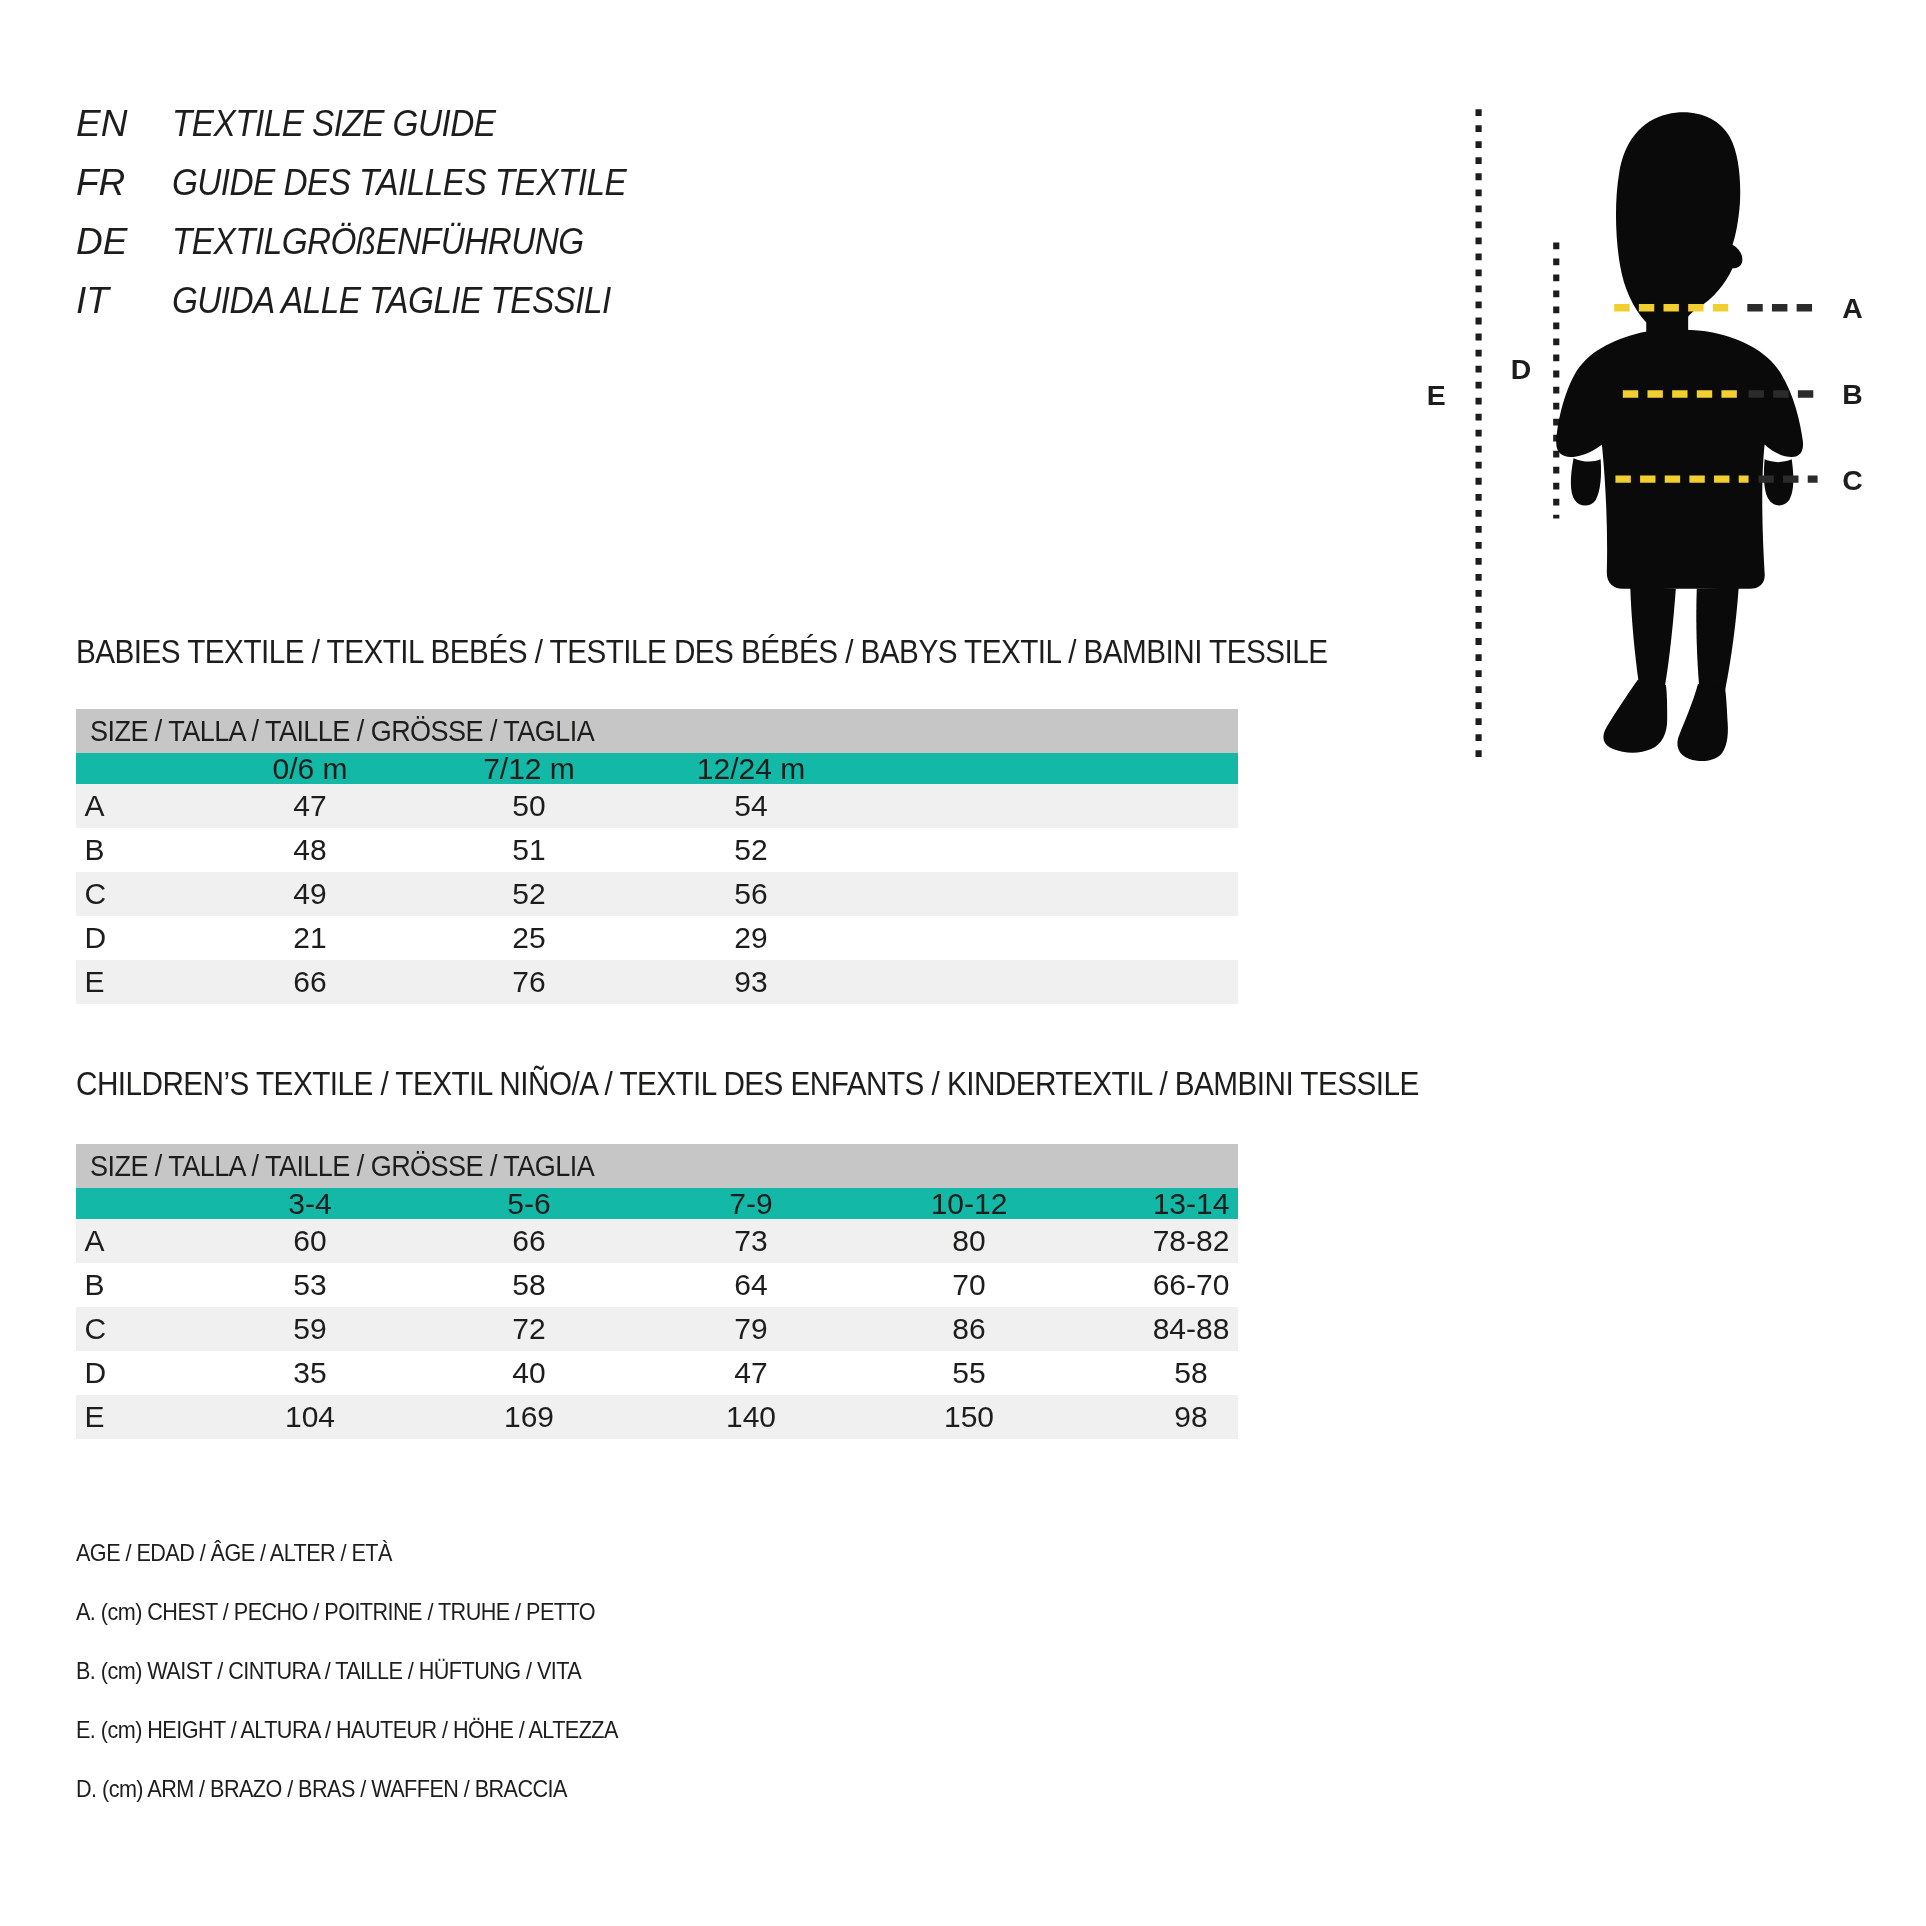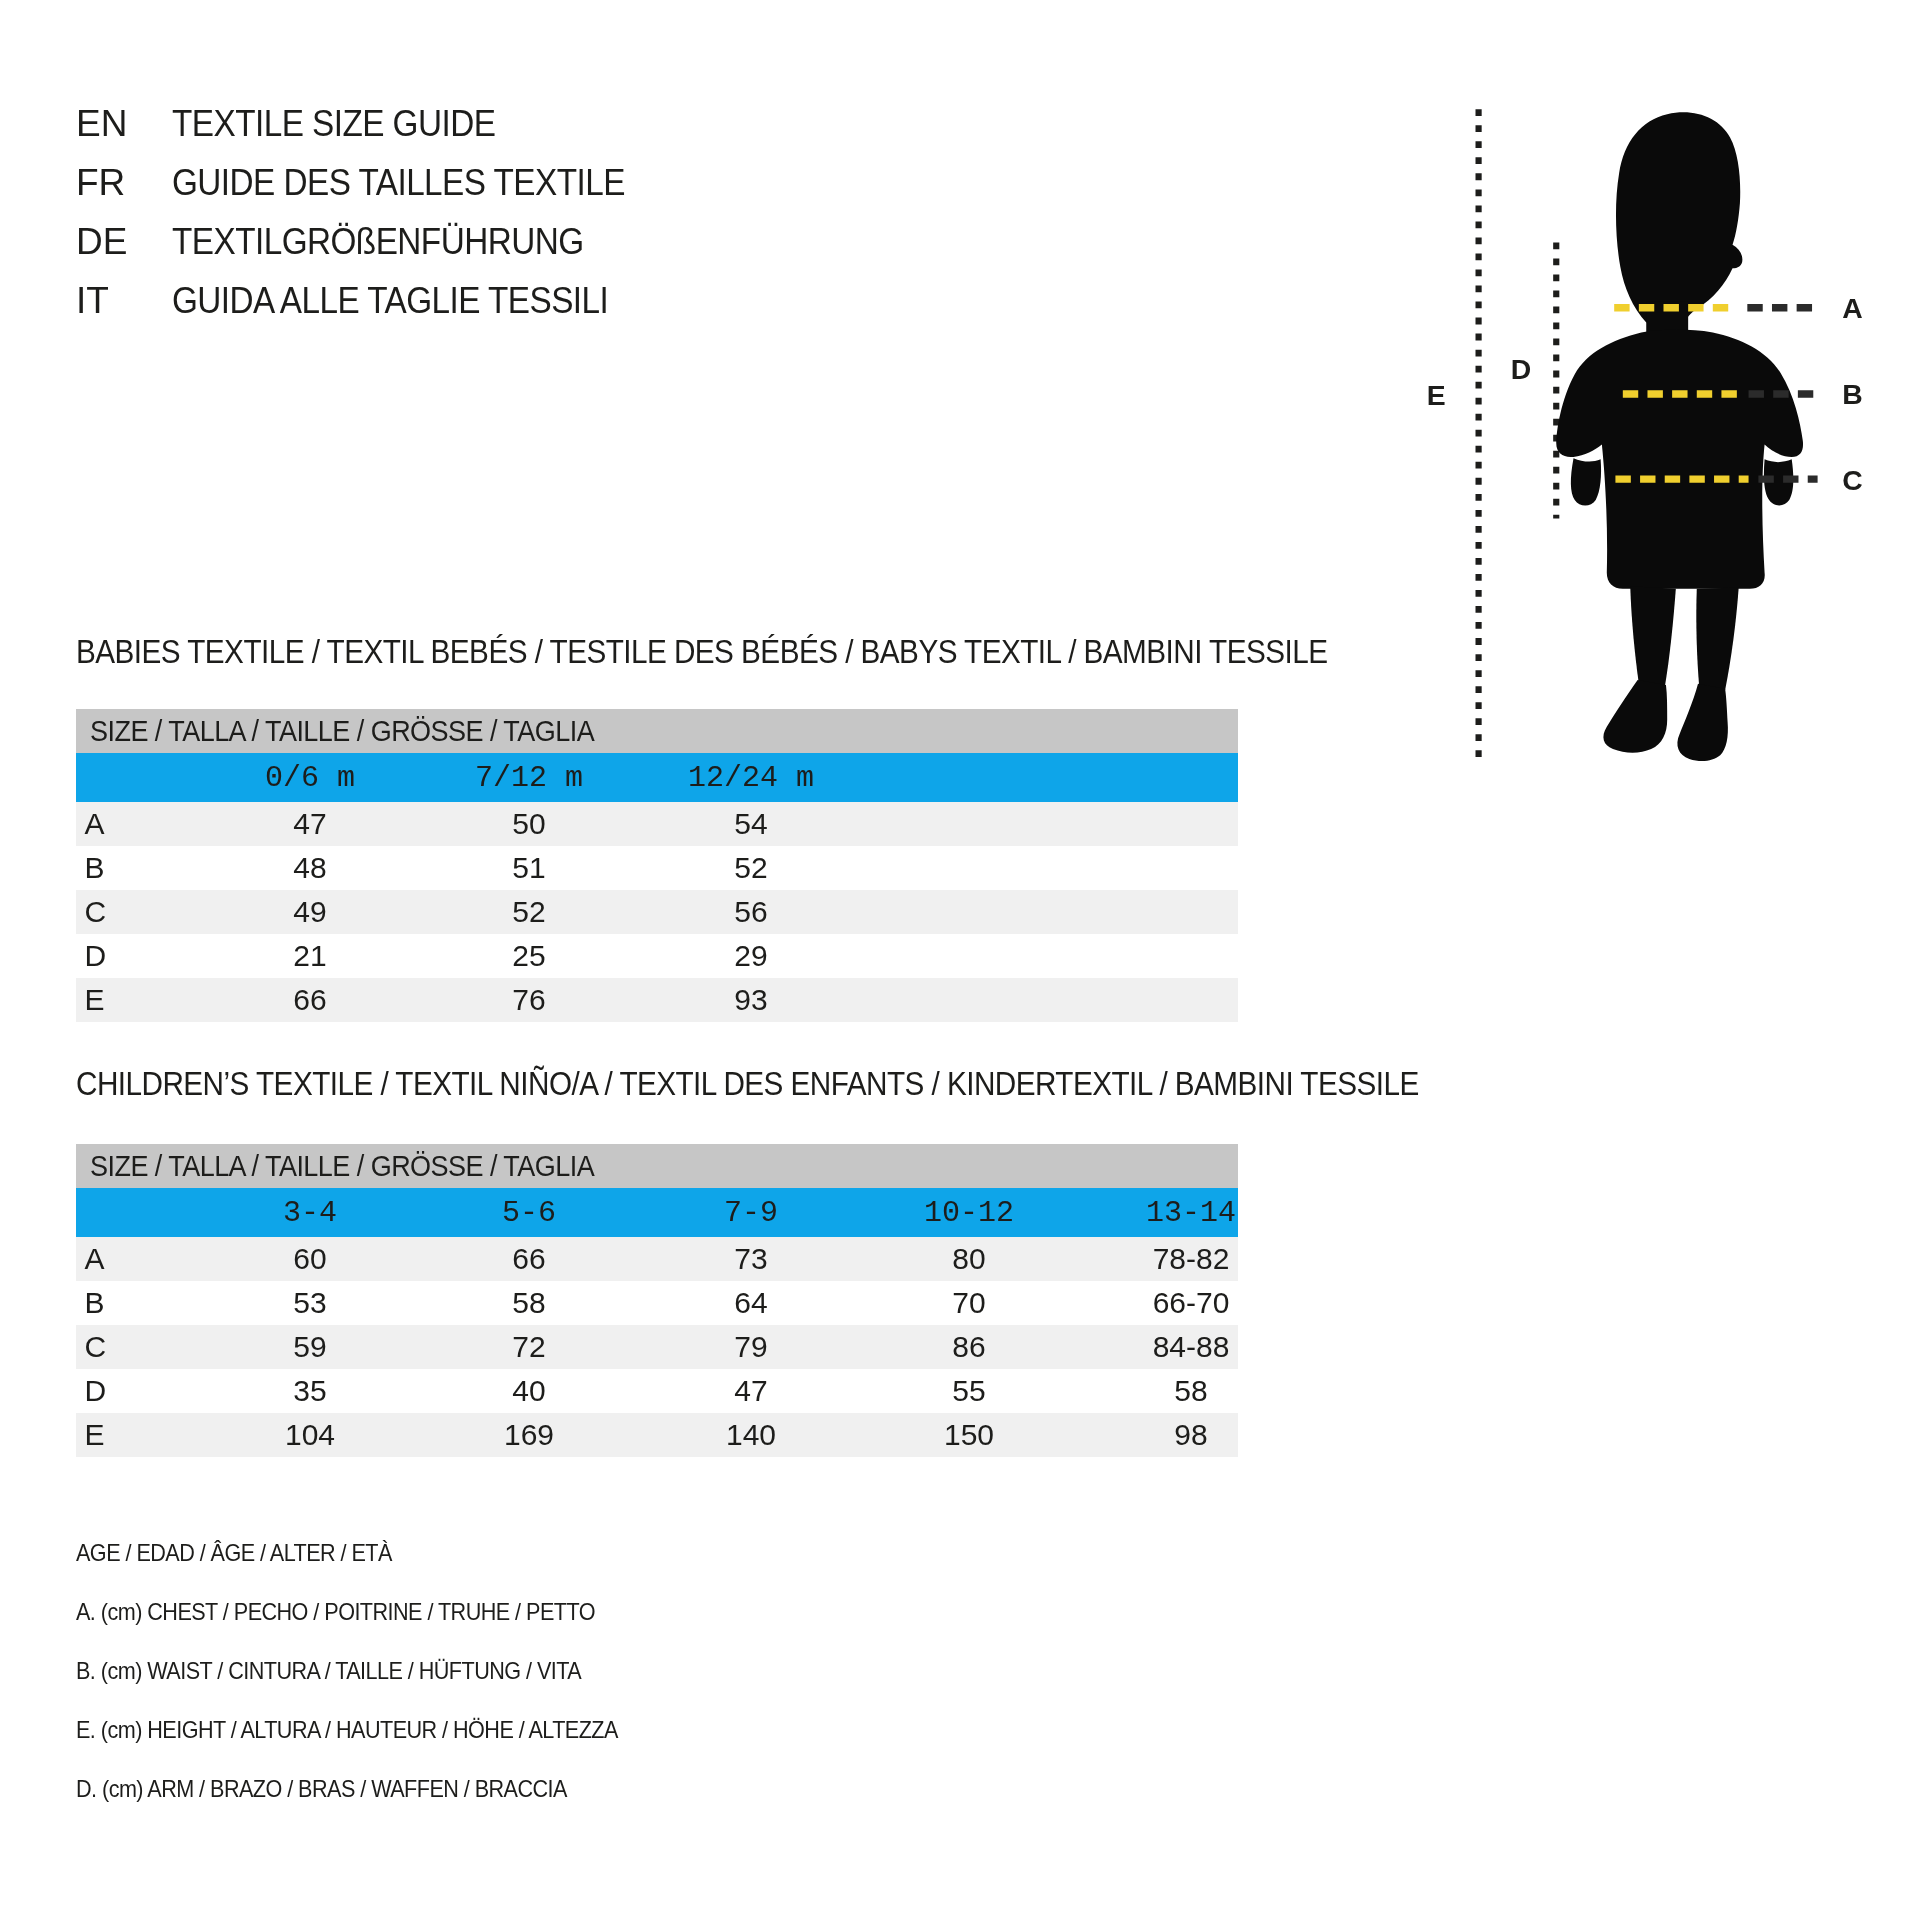--- a/index.html
+++ b/index.html
@@ -4,32 +4,32 @@
 <style>
   html,body{margin:0;padding:0;background:#ffffff;}
   .canvas{
     position:relative;width:1926px;height:1926px;background:#ffffff;
     font-family:"Liberation Sans", sans-serif;color:#1d1d1b;overflow:hidden;
   }
   
   .cond{display:inline-block;transform:scaleX(.9);transform-origin:left center;white-space:nowrap;letter-spacing:-0.6px;}
 
   
-  .langs{position:absolute;left:76px;top:94px;}
+  .langs{position:absolute;left:76px;top:94px;font-style:italic;}
   .lang-row{display:flex;height:59px;align-items:center;font-size:37px;}
   .lang-code{width:96px;flex:0 0 96px;}
   .lang-title{white-space:nowrap;}
 
   
   .section-title{position:absolute;left:76px;font-size:33px;white-space:nowrap;}
 
   
   .size-table{position:absolute;left:76px;width:1162px;}
   .thead-bar{height:44px;background:#c6c6c6;display:flex;align-items:center;padding-left:14px;font-size:30px;}
-  .sizes-row{position:relative;height:49px;background:#0ea5e9;font-family:Liberation Mono, monospace;}
+  .sizes-row{position:relative;height:31px;background:#14b8a6;}
   .t-row{position:relative;height:44px;}
   .t-row.alt{background:#f0f0f0;}
   .row-label{position:absolute;left:8.6px;top:50%;transform:translateY(-50%);font-size:30px;}
   .cell{position:absolute;top:50%;transform:translate(-50%,-50%);font-size:30px;white-space:nowrap;}
   .b1{left:234px}.b2{left:453px}.b3{left:675px}
   .k1{left:234px}.k2{left:453px}.k3{left:675px}.k4{left:893px}.k5{left:1115px}
 
   
   .legend{position:absolute;left:76px;top:1523px;}
   .legend-line{height:59px;display:flex;align-items:center;font-size:24px;white-space:nowrap;}

